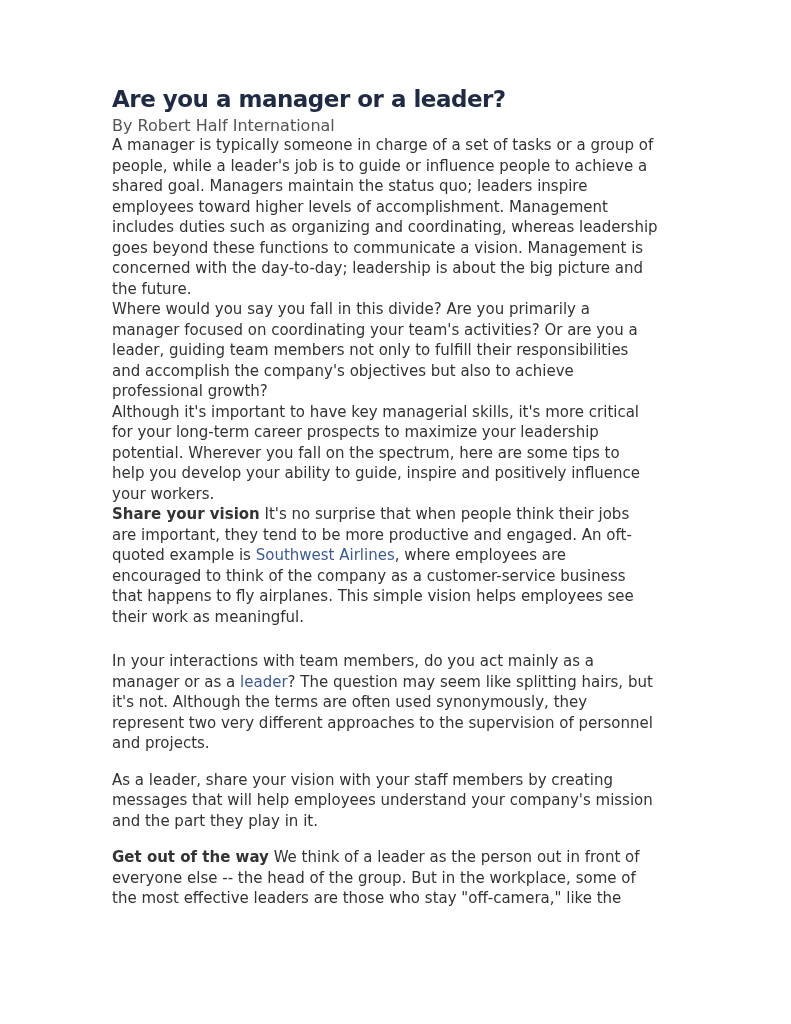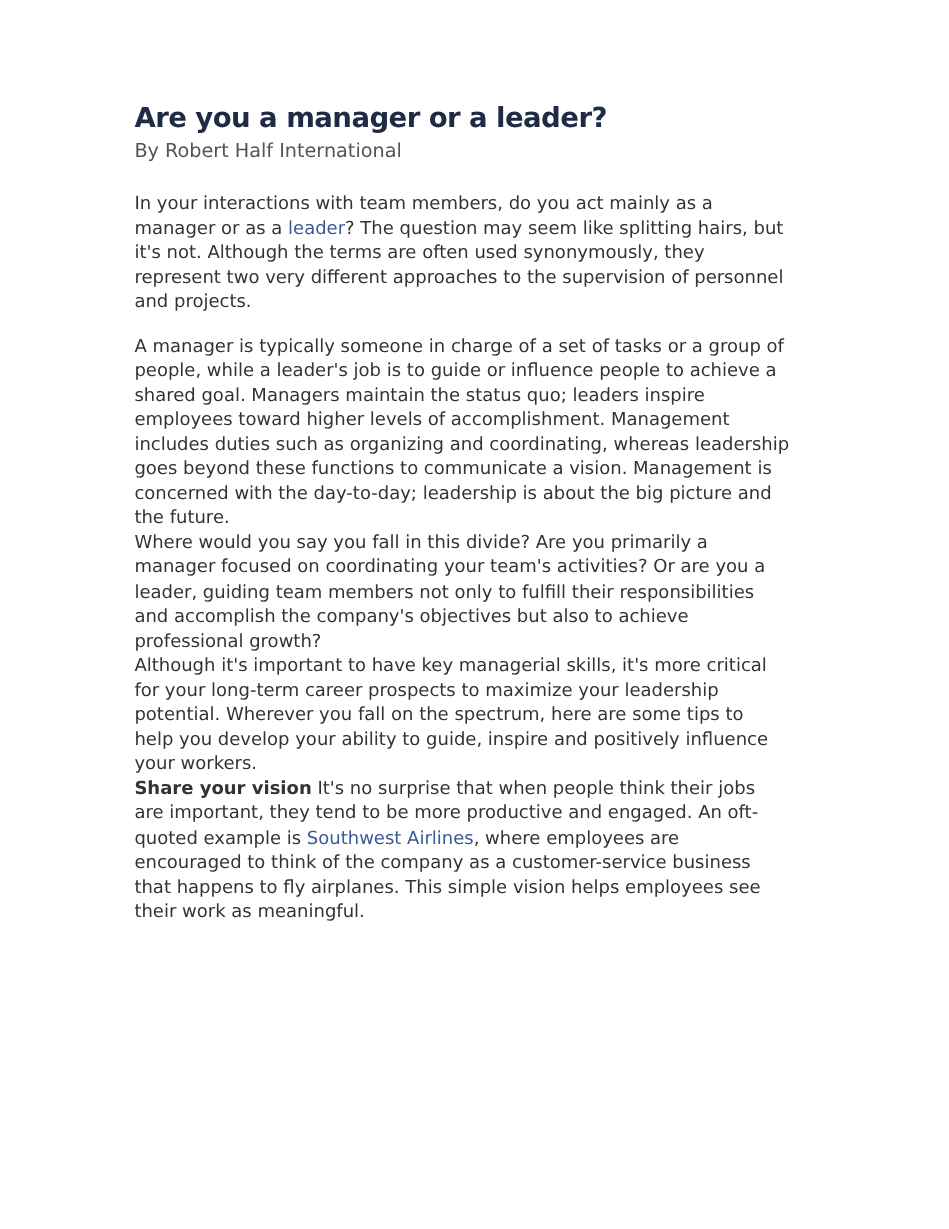--- a/index.html
+++ b/index.html
@@ -52,26 +52,20 @@
     cursor: pointer;
   }
 </style>
 </head>
 <body>
 
 <div class="page">
   <h1 class="title">Are you a manager or a leader?</h1>
   <div class="byline">By Robert Half International</div>
 
-  <p class="para first"><span>In your interactions with team members, do you act mainly as a
-manager or as a </span><a class="link">leader</a><span>? The question may seem like splitting hairs, but
-it's not. Although the terms are often used synonymously, they
-represent two very different approaches to the supervision of personnel
-and projects.</span></p>
-
   <p class="para"><span>A manager is typically someone in charge of a set of tasks or a group of
 people, while a leader's job is to guide or influence people to achieve a
 shared goal. Managers maintain the status quo; leaders inspire
 employees toward higher levels of accomplishment. Management
 includes duties such as organizing and coordinating, whereas leadership
 goes beyond these functions to communicate a vision. Management is
 concerned with the day-to-day; leadership is about the big picture and
 the future.
 Where would you say you fall in this divide? Are you primarily a
 manager focused on coordinating your team's activities? Or are you a
@@ -83,14 +77,26 @@
 potential. Wherever you fall on the spectrum, here are some tips to
 help you develop your ability to guide, inspire and positively influence
 your workers.
 </span><span class="lead-in">Share your vision</span><span> It's no surprise that when people think their jobs
 are important, they tend to be more productive and engaged. An oft-
 quoted example is </span><a class="link">Southwest Airlines</a><span>, where employees are
 encouraged to think of the company as a customer-service business
 that happens to fly airplanes. This simple vision helps employees see
 their work as meaningful.</span></p>
 
+  <p class="para first"><span>In your interactions with team members, do you act mainly as a
+manager or as a </span><a class="link">leader</a><span>? The question may seem like splitting hairs, but
+it's not. Although the terms are often used synonymously, they
+represent two very different approaches to the supervision of personnel
+and projects.</span></p>
 
+  <p class="para">As a leader, share your vision with your staff members by creating
+messages that will help employees understand your company's mission
+and the part they play in it.</p>
+
+  <p class="para"><span class="lead-in">Get out of the way</span><span> We think of a leader as the person out in front of
+everyone else -- the head of the group. But in the workplace, some of
+the most effective leaders are those who stay "off-camera," like the</span></p>
 </div>
 
 </body></html>

